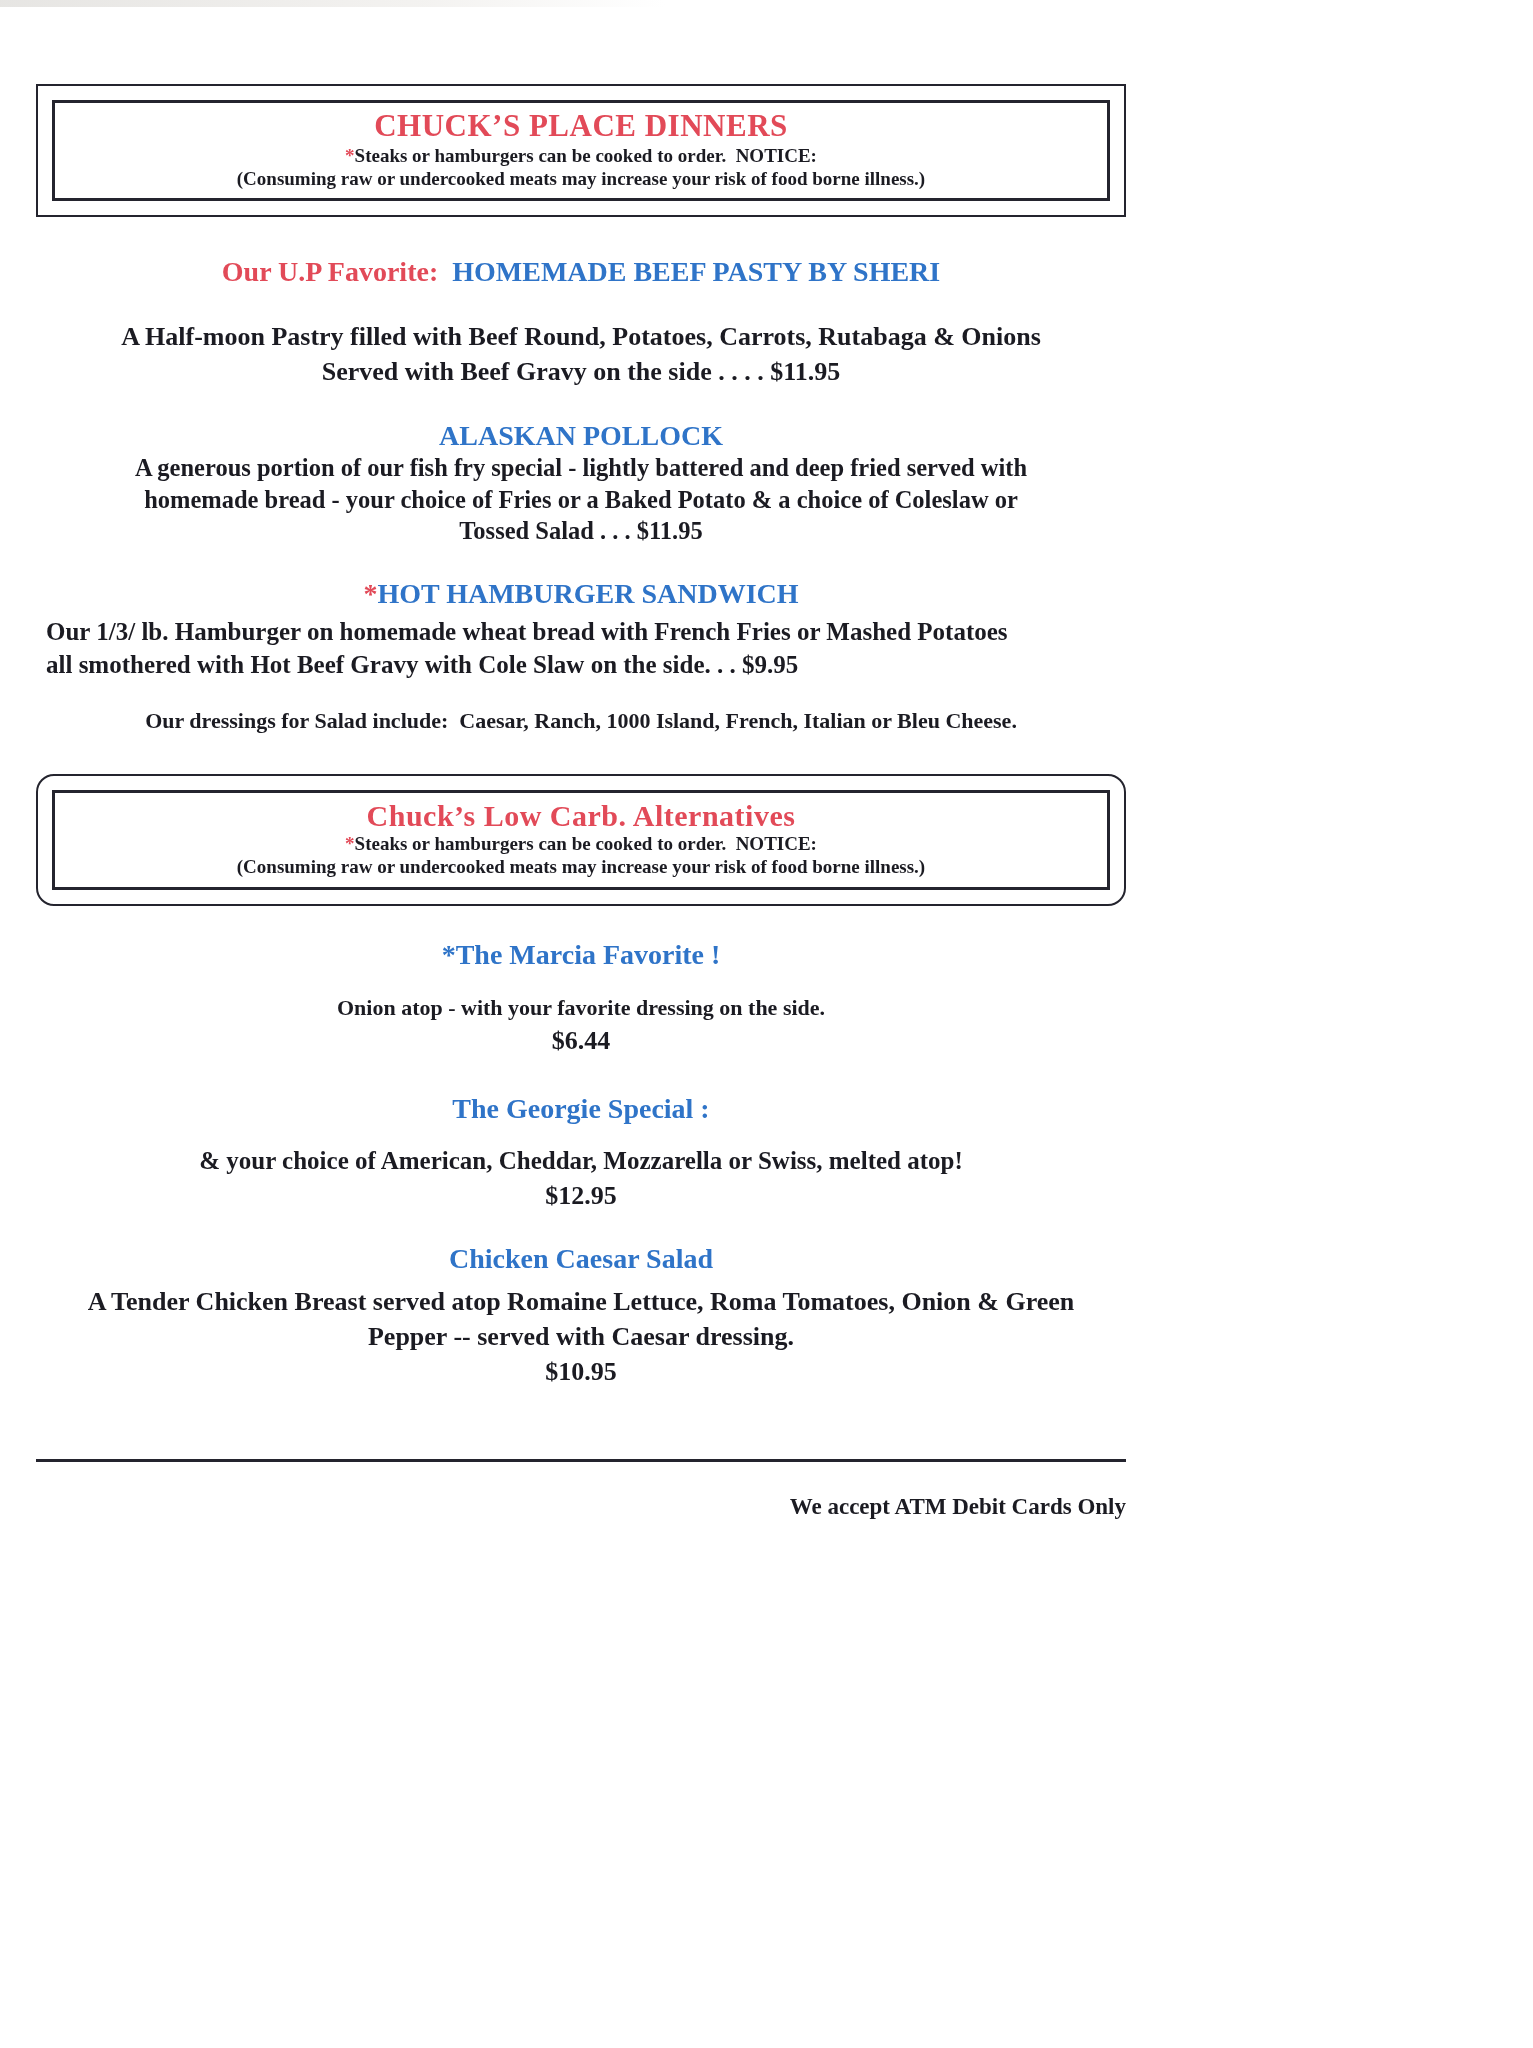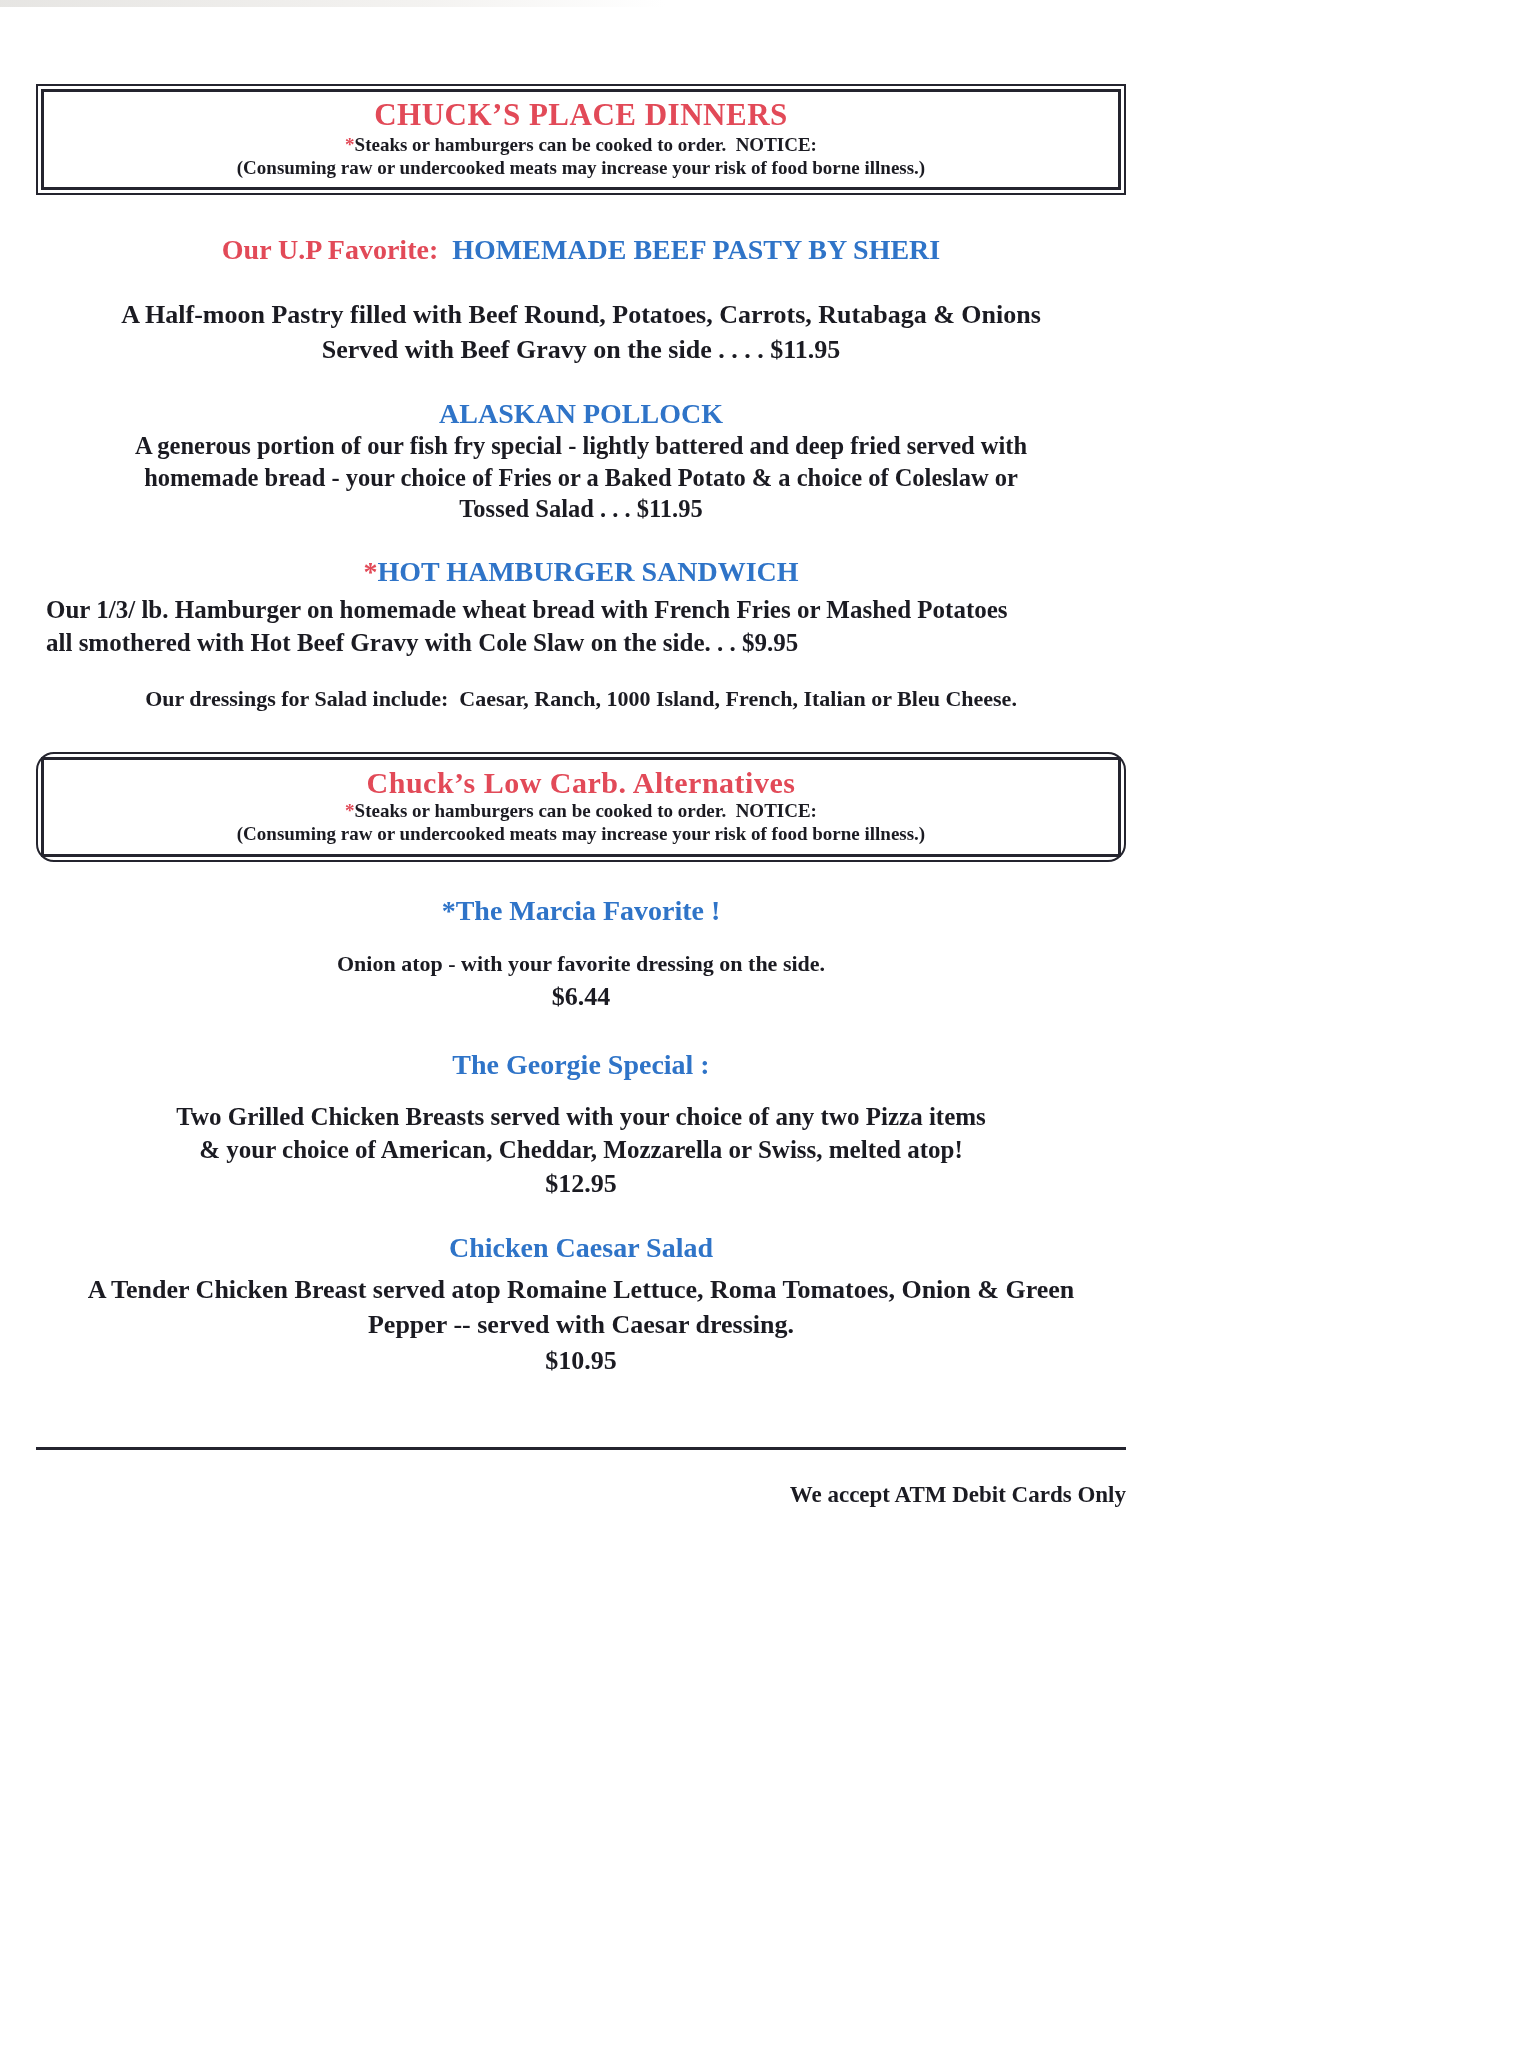--- a/index.html
+++ b/index.html
@@ -28,21 +28,21 @@
   .content{
     position:absolute; top:0; left:36px;
     width:1090px;
     text-align:center;
   }
   .line{ white-space:pre-wrap; }
 
   
   .notice-box{
     border:2px solid var(--rule);
-    padding:3px;
+    padding:14px;
     background:#fff;
   }
   .notice-box-inner{
     border:3px solid var(--rule);
     padding:6px 10px 8px 10px;
   }
   .box-title{
     font-size:31px; line-height:1.12;
     color:var(--accent-red);
     letter-spacing:.5px;
@@ -153,21 +153,20 @@
     </div>
     <div class="fs22 m-marcia-d">
       <div class="line">Onion atop - with your favorite dressing on the side.</div>
     </div>
     <div class="price">$6.44</div>
 
     <div class="item-heading m-georgie-h">
       <span class="blue underline">The Georgie Special :</span>
     </div>
     <div class="fs25 m-georgie-d">
-      <div class="line">Two Grilled Chicken Breasts served with your choice of any two Pizza items</div>
       <div class="line">&amp; your choice of American, Cheddar, Mozzarella or Swiss, melted atop!</div>
     </div>
     <div class="price">$12.95</div>
 
     <div class="item-heading m-caesar-h">
       <span class="blue underline">Chicken Caesar Salad</span>
     </div>
     <div class="fs26 m-caesar-d">
       <div class="line">A Tender Chicken Breast served atop Romaine Lettuce, Roma Tomatoes, Onion &amp; Green</div>
       <div class="line">Pepper -- served with Caesar dressing.</div>

